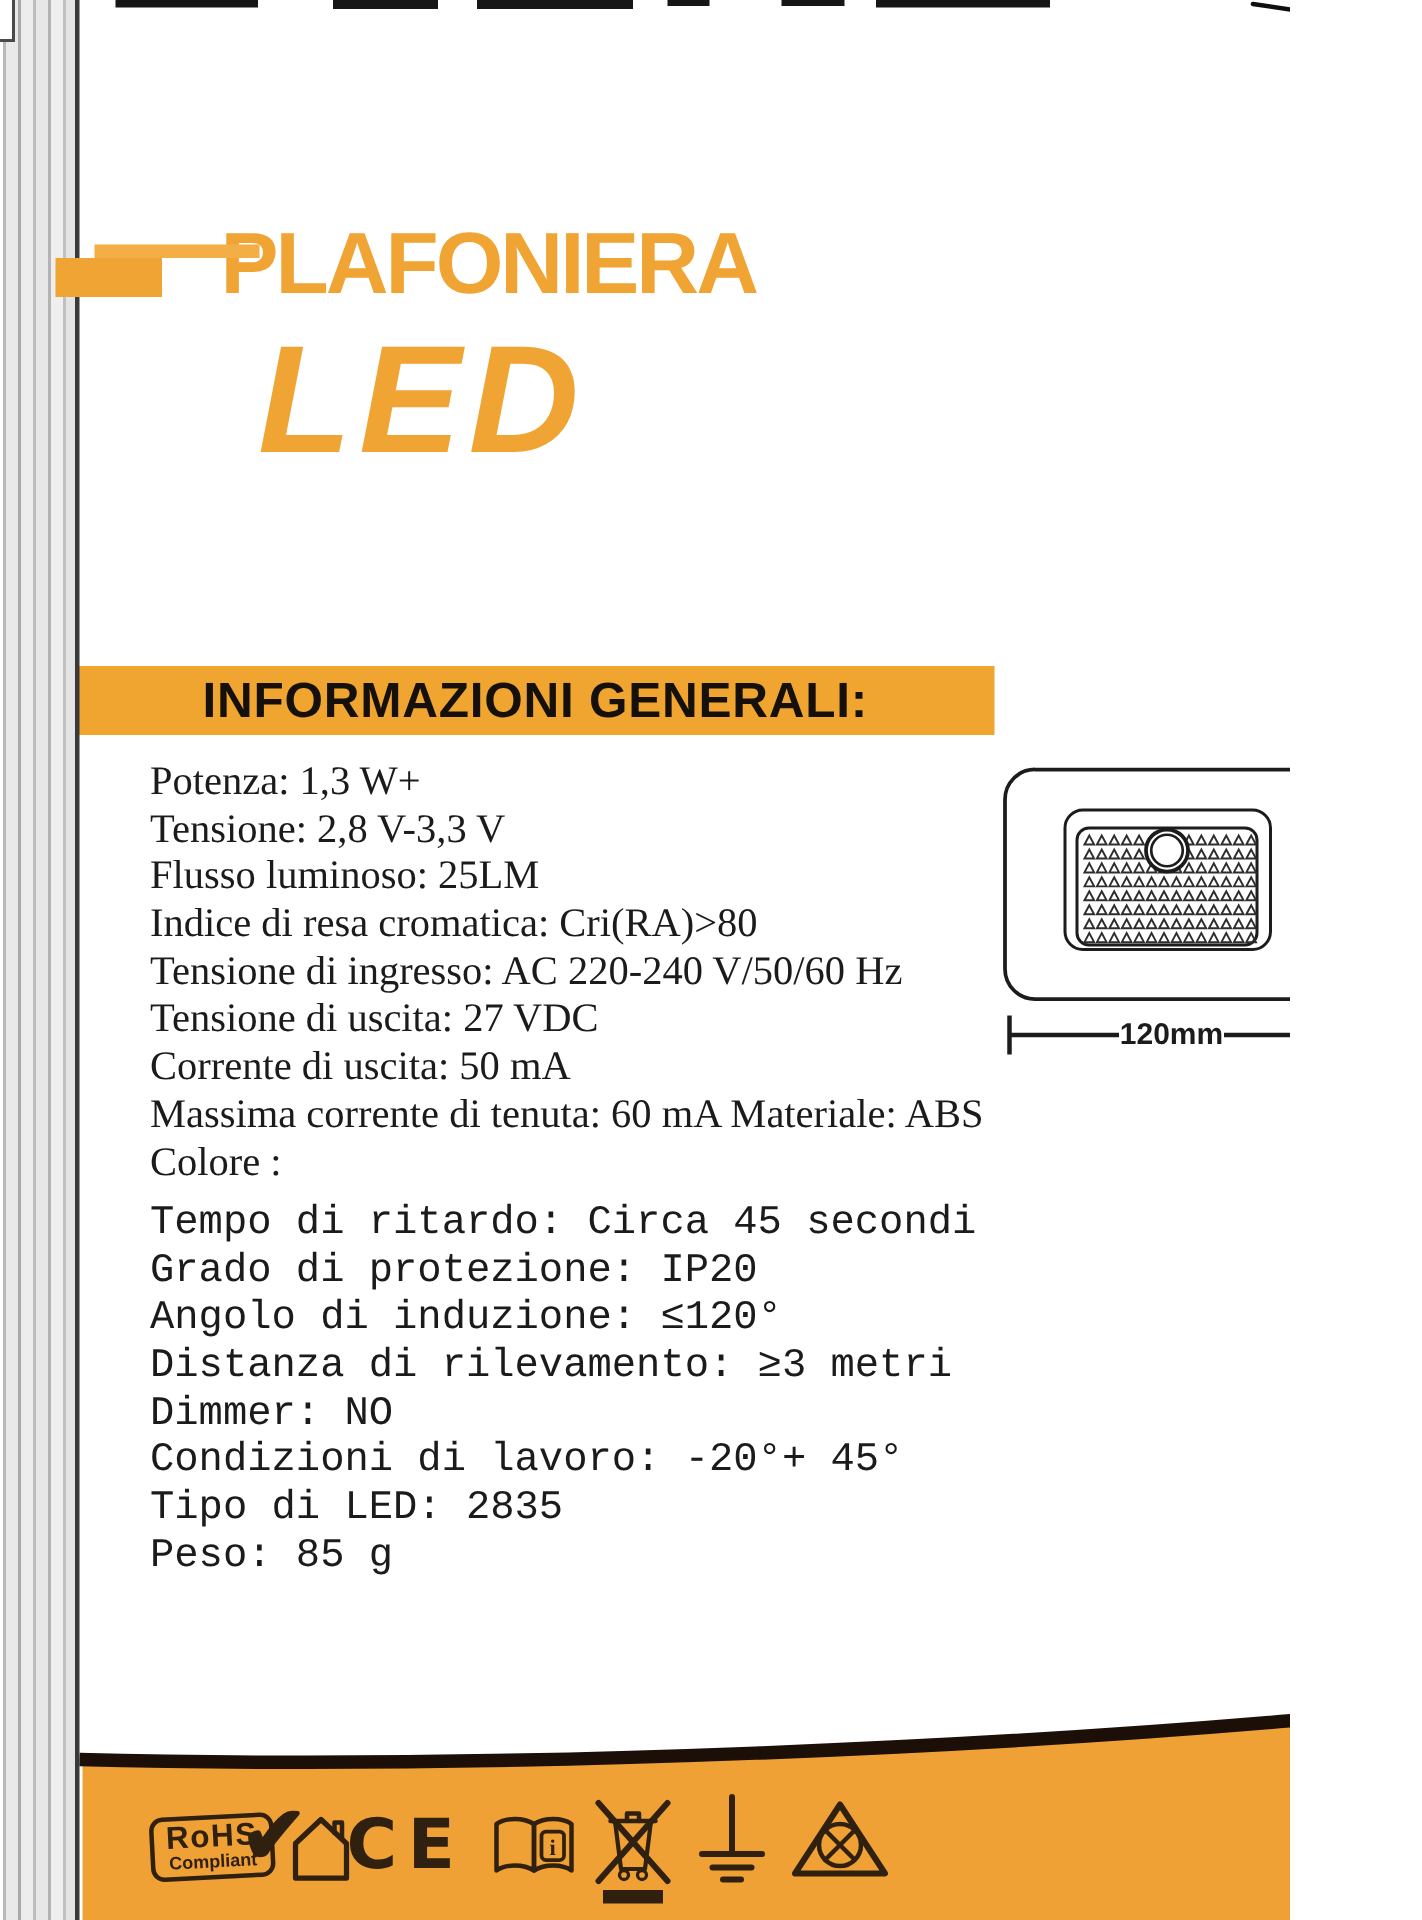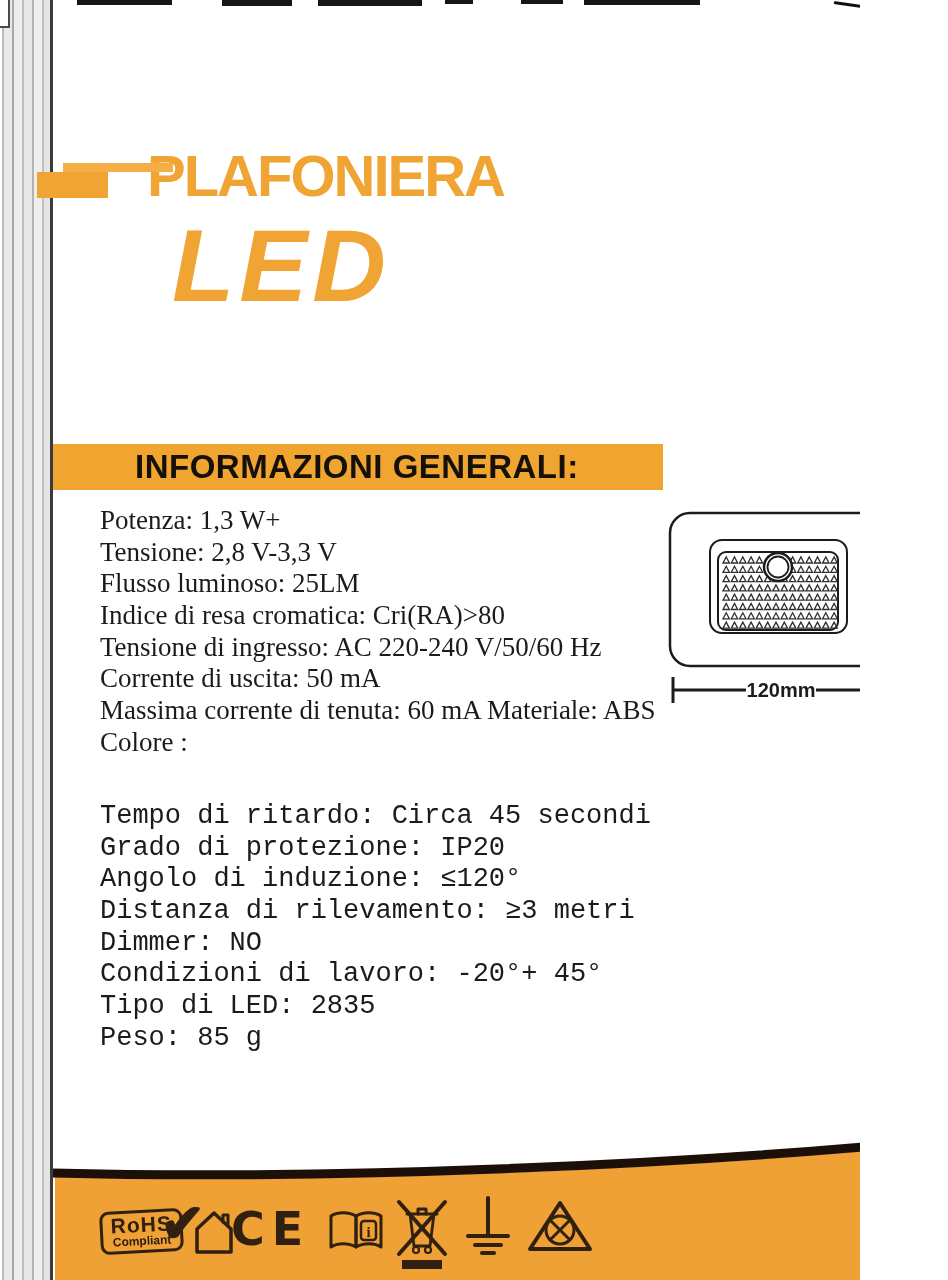--- a/index.html
+++ b/index.html
@@ -75,20 +75,21 @@
   <div class="banner">
     <span>INFORMAZIONI GENERALI:</span>
   </div>
 
   <div class="specs block1">
     <div class="spec-line">Potenza: 1,3 W+</div>
     <div class="spec-line">Tensione: 2,8 V-3,3 V</div>
     <div class="spec-line">Flusso luminoso: 25LM</div>
     <div class="spec-line">Indice di resa cromatica: Cri(RA)&gt;80</div>
     <div class="spec-line">Tensione di ingresso: AC 220-240 V/50/60 Hz</div>
+    <div class="spec-line">Tensione di uscita: 27 VDC</div>
     <div class="spec-line">Corrente di uscita: 50 mA</div>
     <div class="spec-line">Massima corrente di tenuta: 60 mA Materiale: ABS</div>
     <div class="spec-line">Colore :</div>
   </div>
 
   <div class="specs block2">
     <div class="spec-line">Tempo di ritardo: Circa 45 secondi</div>
     <div class="spec-line">Grado di protezione: IP20</div>
     <div class="spec-line">Angolo di induzione: ≤120°</div>
     <div class="spec-line">Distanza di rilevamento: ≥3 metri</div>

